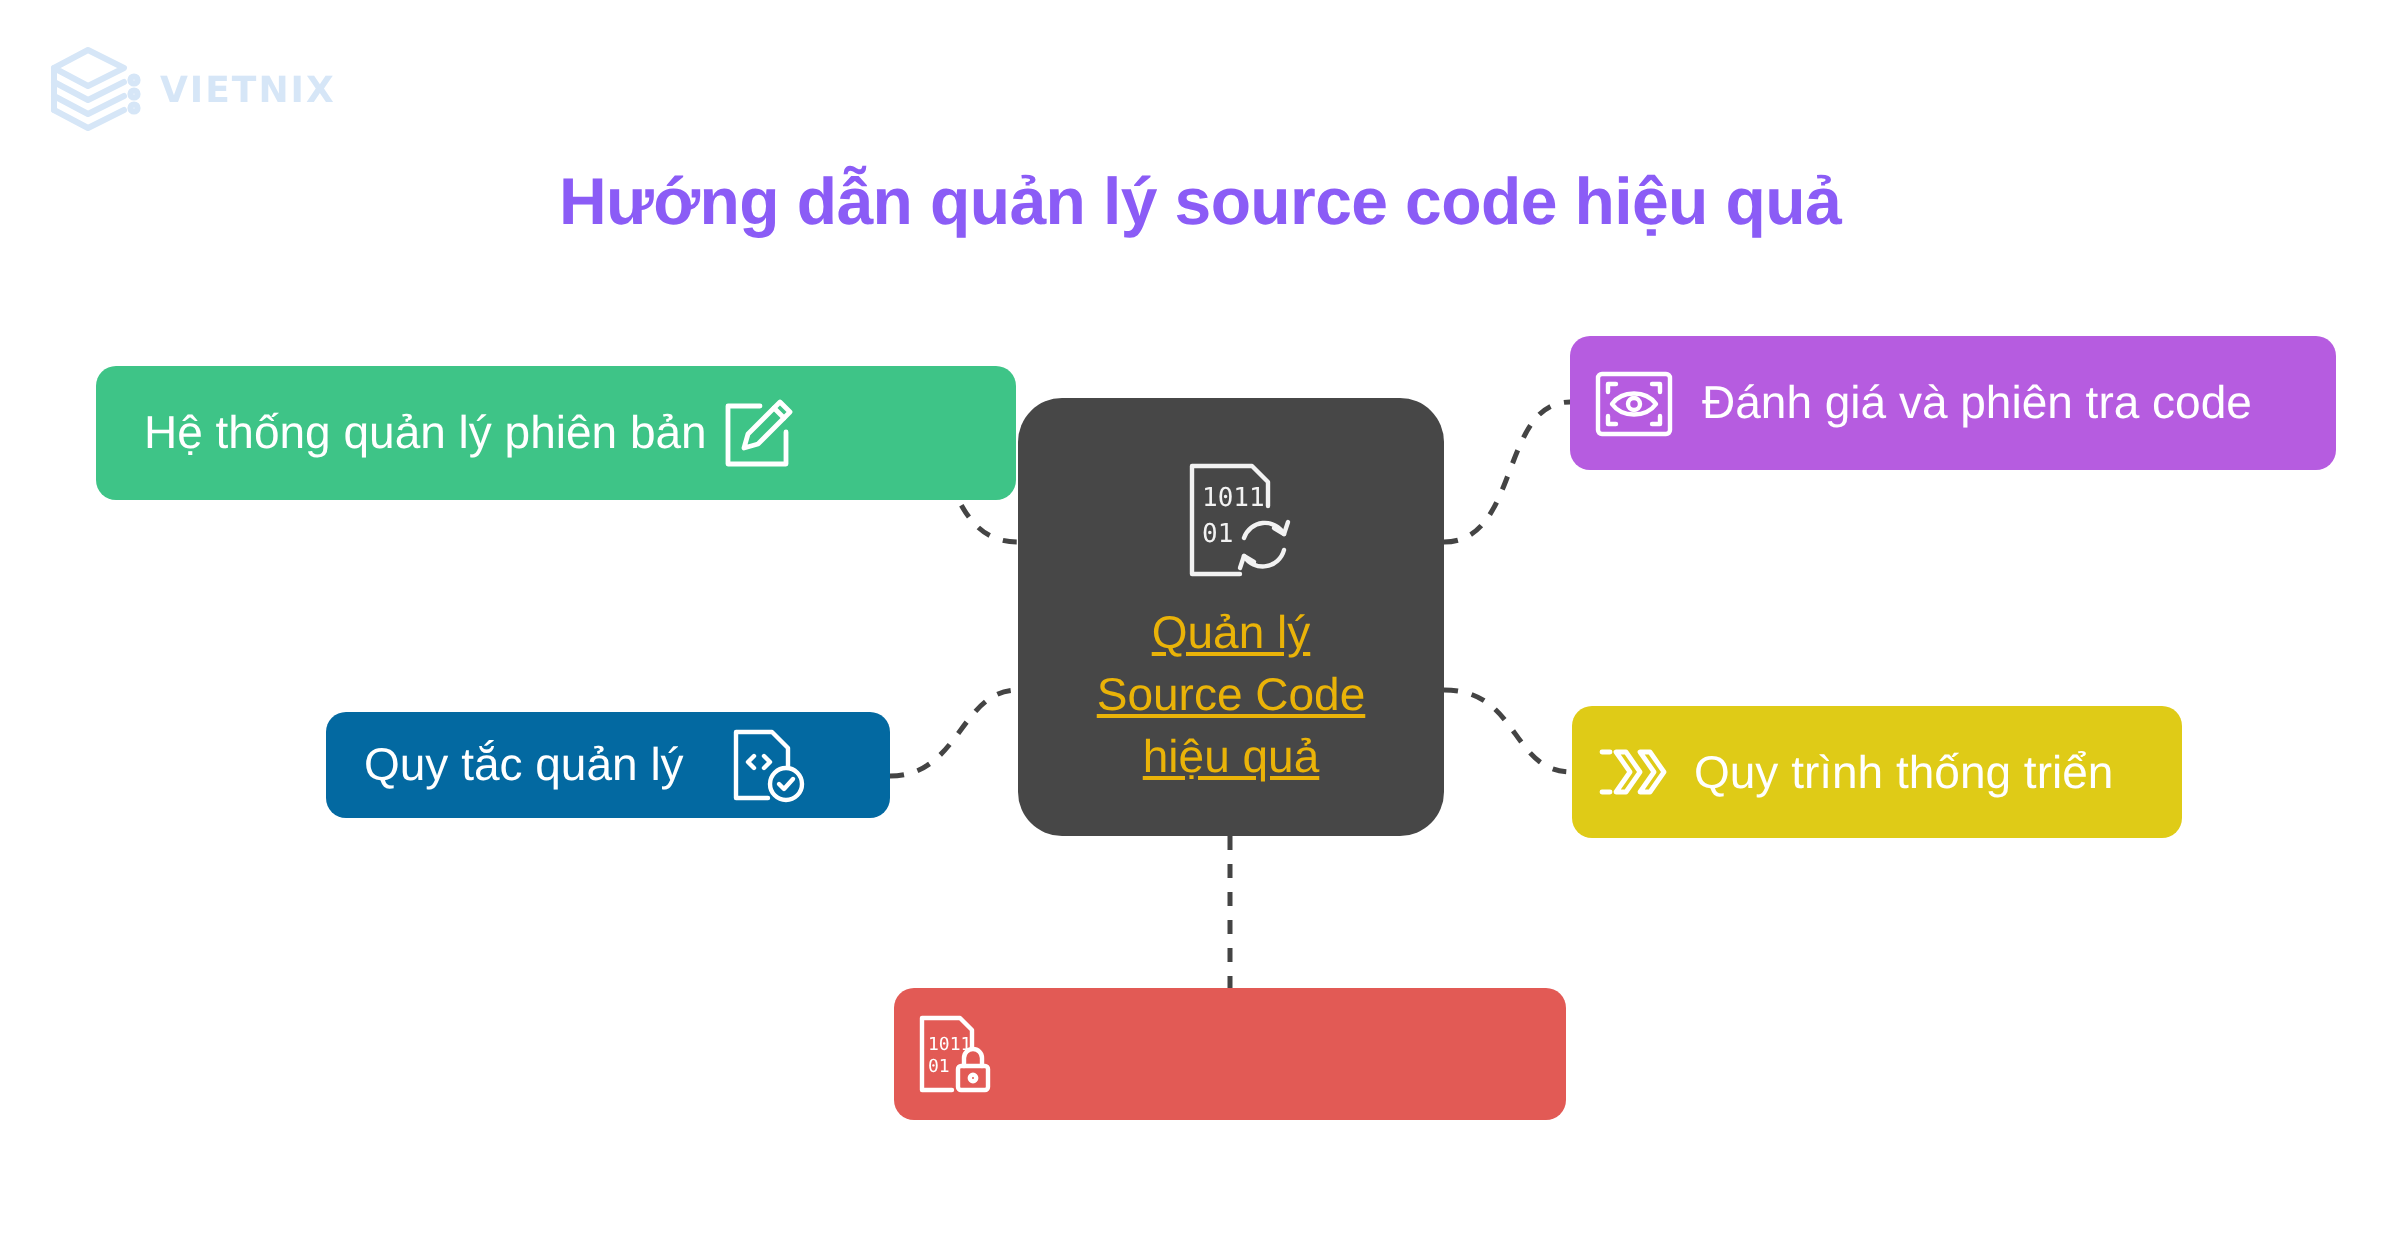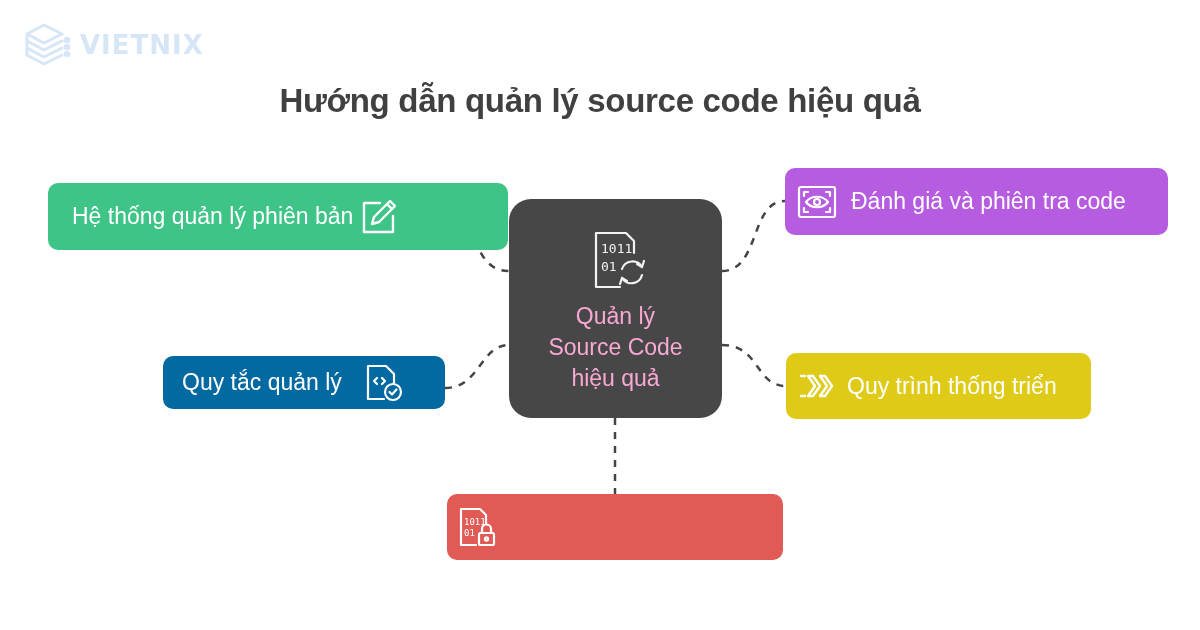--- a/index.html
+++ b/index.html
@@ -1,27 +1,27 @@
 <!DOCTYPE html>
 <html><head>
 <meta charset="utf-8">
 <style>
   * { box-sizing: border-box; margin: 0; padding: 0; }
   html, body { width: 1200px; height: 630px; background: #ffffff; overflow: hidden; }
   body { position: relative; font-family: "Liberation Sans", "DejaVu Sans", sans-serif; }
 
   .logo { position: absolute; left: 22px; top: 20px; display: flex; align-items: center; gap: 8px; }
-  .logo-text { font-family: "DejaVu Sans", sans-serif; font-size: 26px; letter-spacing: 1px; color: #d6e6f7; font-weight: bold; }
+  .logo-text { font-family: "DejaVu Sans", sans-serif; font-size: 18px; letter-spacing: 1px; color: #d6e6f7; font-weight: bold; }
 
-  .title { position: absolute; left: 0; right: 0; top: 82px; text-align: center; font-size: 33px; font-weight: bold; color: #404040; letter-spacing: -0.3px; }
+  .title { position: absolute; left: 0; right: 0; top: 82px; text-align: center; font-size: 33px; font-weight: bold; color: #8b5cf6; letter-spacing: -0.3px; }
 
   svg.connectors { position: absolute; left: 0; top: 0; width: 1200px; height: 630px; pointer-events: none; }
 
   .center-node { position: absolute; left: 509px; top: 199px; width: 213px; height: 219px; background: #474747; border-radius: 22px; display: flex; flex-direction: column; align-items: center; padding-top: 28px; }
-  .center-node .label { color: #f9a8d4; font-size: 23px; line-height: 31px; text-align: center; margin-top: 10px; }
+  .center-node .label { color: #eab308; font-size: 23px; line-height: 31px; text-align: center; margin-top: 10px; text-decoration: underline; }
 
   .node { position: absolute; border-radius: 10px; display: flex; align-items: center; color: #ffffff; font-size: 23px; white-space: nowrap; }
   .node .icon { display: inline-flex; width: 40px; height: 40px; align-items: center; justify-content: center; flex-shrink: 0; }
   .node-vc   { left: 48px;  top: 183px; width: 460px; height: 67px; background: #3ec487; padding-left: 24px; }
   .node-vc .icon { margin-left: 6px; }
   .node-rules { left: 163px; top: 356px; width: 282px; height: 53px; background: #0369a1; padding-left: 19px; gap: 12px; }
   .node-rules .icon { margin-left: 10px; }
   .node-review { left: 785px; top: 168px; width: 383px; height: 67px; background: #b65ce0; padding-left: 12px; }
   .node-review .icon { margin-right: 14px; }
   .node-process { left: 786px; top: 353px; width: 305px; height: 66px; background: #dfcb17; padding-left: 13px; }

